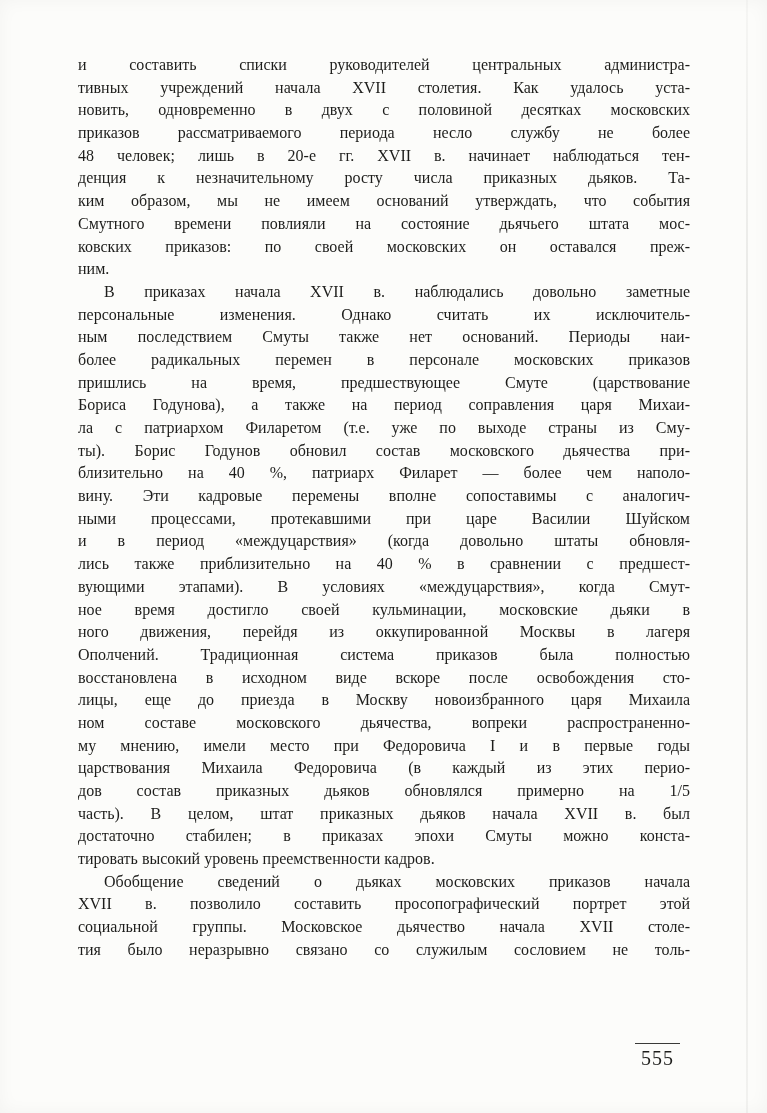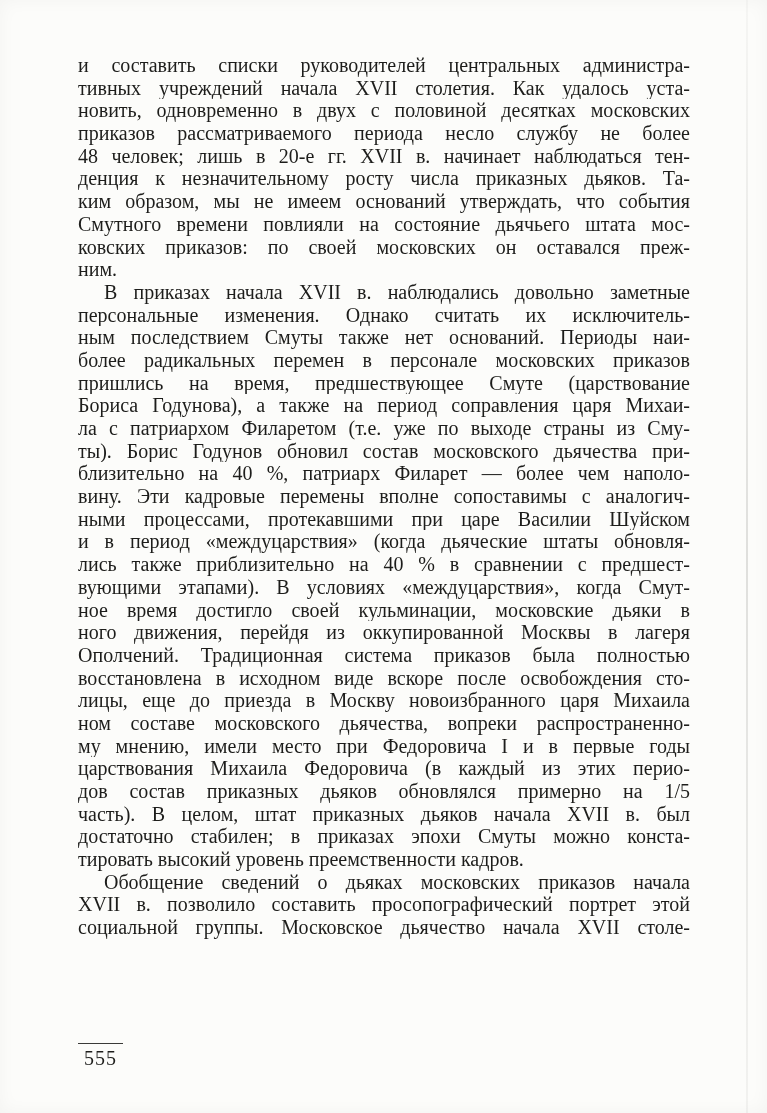--- a/index.html
+++ b/index.html
@@ -15,21 +15,21 @@
     overflow: hidden;
     font-family: "Liberation Serif", "DejaVu Serif", serif;
     color: #1d1d1b;
     box-shadow: inset 0 0 18px rgba(0,0,0,0.04);
   }
   .text-block {
     position: absolute;
     left: 78px;
     top: 54px;
     width: 612px;
-    font-size: 20px;
+    font-size: 16px;
   }
   .para {
     margin: 0;
     padding: 0;
   }
   .line {
     height: 22.7px;
     line-height: 22.7px;
     text-align: justify;
     text-align-last: justify;
@@ -41,21 +41,21 @@
     text-align-last: left;
   }
   .line.indent {
     text-indent: 26px;
   }
   .footer {
     position: absolute;
     left: 78px;
     top: 1043px;
     width: 612px;
-    text-align: left;
+    text-align: right;
     font-size: 20px;
   }
   .pageno {
     display: inline-block;
     margin-right: 10px;
     padding: 3px 6px 0 6px;
     border-top: 1.5px solid #3a3a38;
     letter-spacing: 1px;
   }
   .scan-line {
@@ -92,41 +92,42 @@
       <div class="line">персональные изменения. Однако считать их исключитель-</div>
       <div class="line">ным последствием Смуты также нет оснований. Периоды наи-</div>
       <div class="line">более радикальных перемен в персонале московских приказов</div>
       <div class="line">пришлись на время, предшествующее Смуте (царствование</div>
       <div class="line">Бориса Годунова), а также на период соправления царя Михаи-</div>
       <div class="line">ла с патриархом Филаретом (т.е. уже по выходе страны из Сму-</div>
       <div class="line">ты). Борис Годунов обновил состав московского дьячества при-</div>
       <div class="line">близительно на 40 %, патриарх Филарет — более чем наполо-</div>
       <div class="line">вину. Эти кадровые перемены вполне сопоставимы с аналогич-</div>
       <div class="line">ными процессами, протекавшими при царе Василии Шуйском</div>
-      <div class="line">и в период «междуцарствия» (когда дьяческие штаты обновля-</div>
+      <div class="line">и в период «междуцарствия» (когда довольно штаты обновля-</div>
       <div class="line">лись также приблизительно на 40 % в сравнении с предшест-</div>
       <div class="line">вующими этапами). В условиях «междуцарствия», когда Смут-</div>
       <div class="line">ное время достигло своей кульминации, московские дьяки в</div>
       <div class="line">ного движения, перейдя из оккупированной Москвы в лагеря</div>
       <div class="line">Ополчений. Традиционная система приказов была полностью</div>
       <div class="line">восстановлена в исходном виде вскоре после освобождения сто-</div>
       <div class="line">лицы, еще до приезда в Москву новоизбранного царя Михаила</div>
       <div class="line">ном составе московского дьячества, вопреки распространенно-</div>
       <div class="line">му мнению, имели место при Федоровича I и в первые годы</div>
       <div class="line">царствования Михаила Федоровича (в каждый из этих перио-</div>
       <div class="line">дов состав приказных дьяков обновлялся примерно на 1/5</div>
       <div class="line">часть). В целом, штат приказных дьяков начала XVII в. был</div>
       <div class="line">достаточно стабилен; в приказах эпохи Смуты можно конста-</div>
       <div class="line last">тировать высокий уровень преемственности кадров.</div>
     </section>
 
     <section class="para">
       <div class="line indent">Обобщение сведений о дьяках московских приказов начала</div>
       <div class="line">XVII в. позволило составить просопографический портрет этой</div>
       <div class="line">социальной группы. Московское дьячество начала XVII столе-</div>
+      <div class="line">тия было неразрывно связано со служилым сословием не толь-</div>
     </section>
 
   </div>
 
   <div class="footer">
     <span class="pageno">555</span>
   </div>
 
   <div class="scan-line"></div>
 

